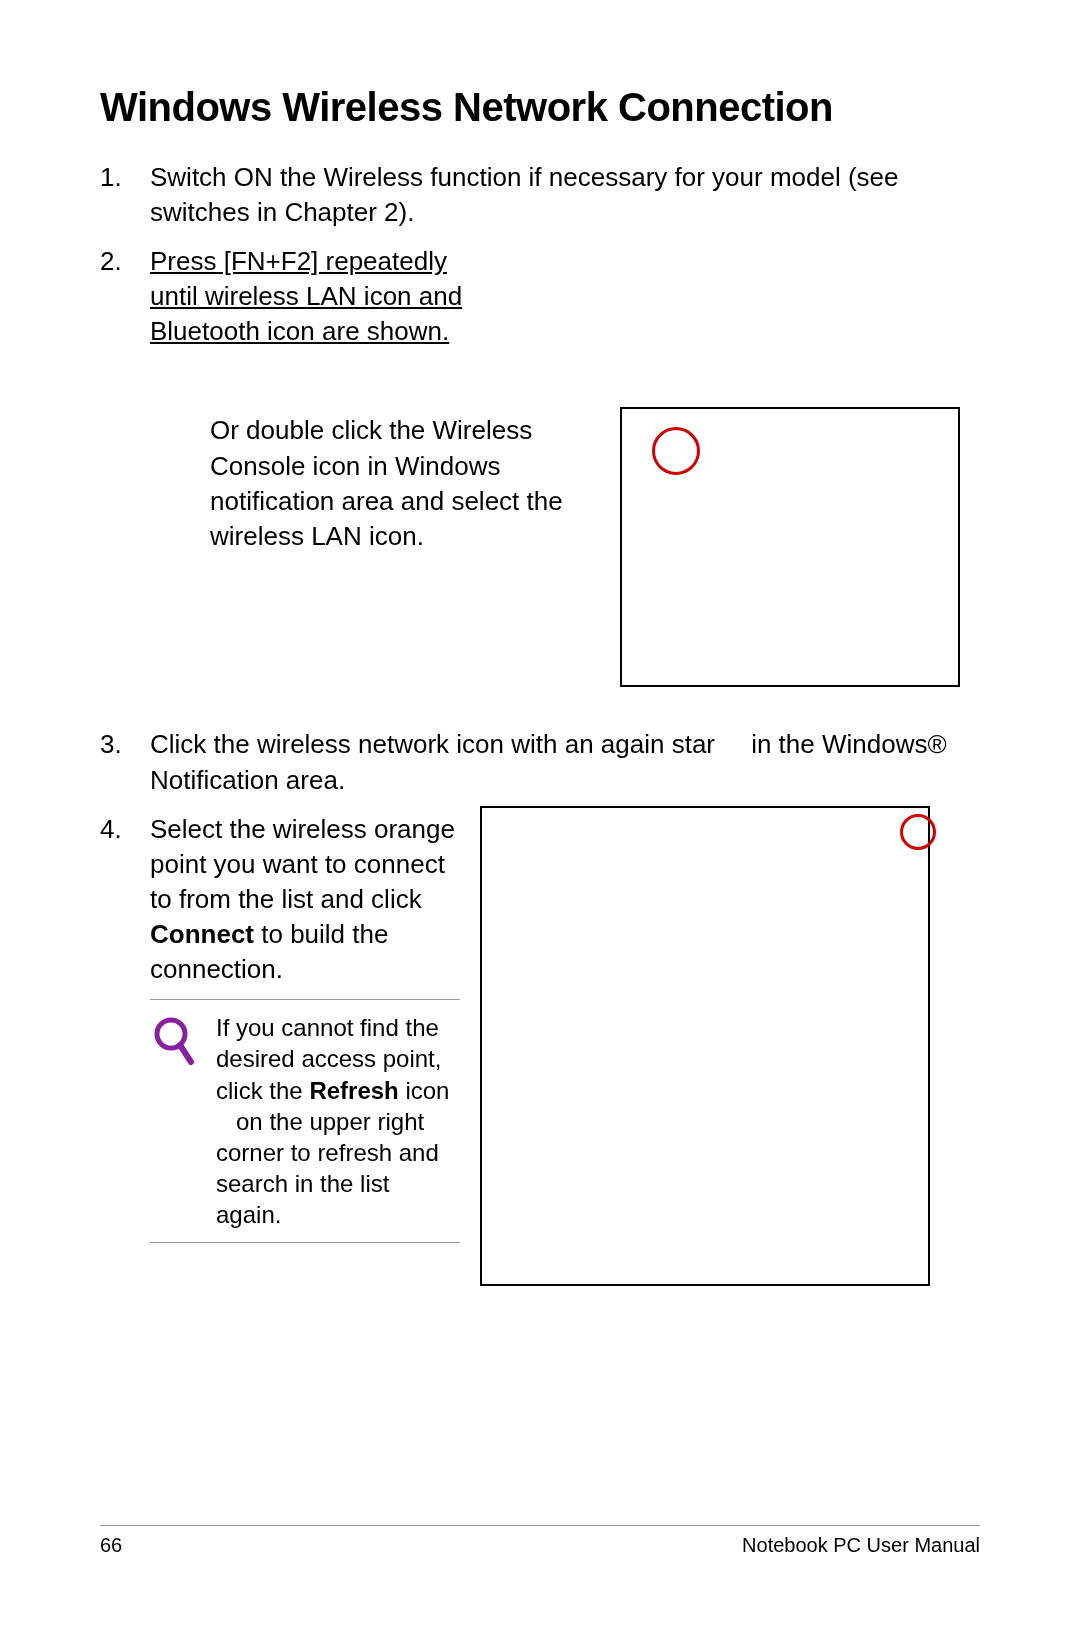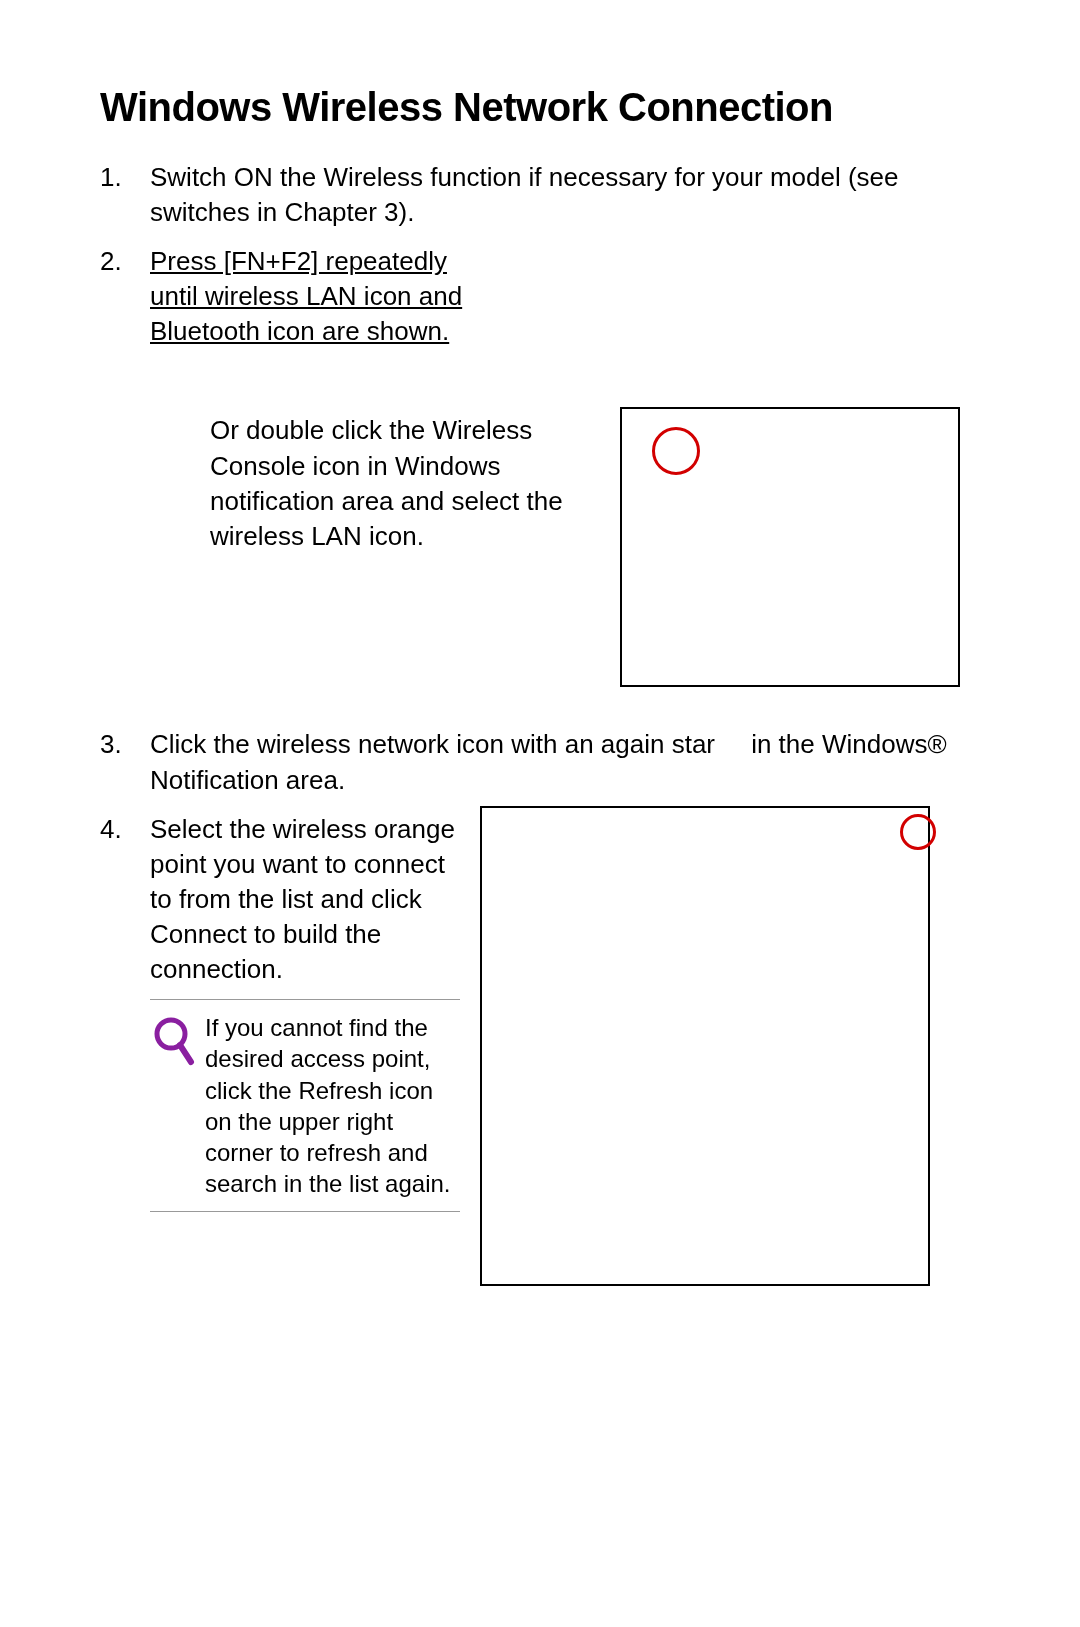--- a/index.html
+++ b/index.html
@@ -56,28 +56,28 @@
   }
   .red-circle {
     position: absolute;
     border: 3px solid #d20000;
     border-radius: 50%;
     background: transparent;
   }
   .fig1 .red-circle { width: 48px; height: 48px; top: 18px; left: 30px; }
   .fig2 .red-circle { width: 36px; height: 36px; top: 6px; right: -8px; }
   .gap { height: 50px; }
-  .bold { font-weight: 400; }
+  .bold { font-weight: 700; }
   .note-block {
     border-top: 1px solid #999;
     border-bottom: 1px solid #999;
     padding: 12px 0;
     margin-top: 12px;
     display: flex;
-    gap: 5px;
+    gap: 16px;
     font-size: 24px;
     line-height: 1.3;
   }
   .mag-icon {
     flex: 0 0 50px;
     display: flex;
     align-items: flex-start;
     justify-content: center;
     padding-top: 4px;
   }
@@ -101,21 +101,21 @@
 <body>
 
 <div class="page">
 
   <h1 class="h1">Windows Wireless Network Connection</h1>
 
   <ol class="ol">
 
     <li class="li">
       <span class="num">1.</span>
-      <span class="txt">Switch ON the Wireless function if necessary for your model (see switches in Chapter 3).</span>
+      <span class="txt">Switch ON the Wireless function if necessary for your model (see switches in Chapter 2).</span>
     </li>
 
     <li class="li">
       <span class="num">2.</span>
       <div class="txt step2-wrap">
         <div class="text-part">Press [FN+F2] repeatedly until wireless LAN icon and Bluetooth icon are shown.</div>
       </div>
     </li>
 
     <div class="gap"></div>
@@ -158,14 +158,18 @@
         </div>
 
         <div class="figure-box fig2">
           <div class="red-circle"></div>
         </div>
       </div>
     </li>
 
   </ol>
 
+  <div class="footer">
+    <span>66</span>
+    <span>Notebook PC User Manual</span>
+  </div>
 
 </div>
 
 </body></html>

